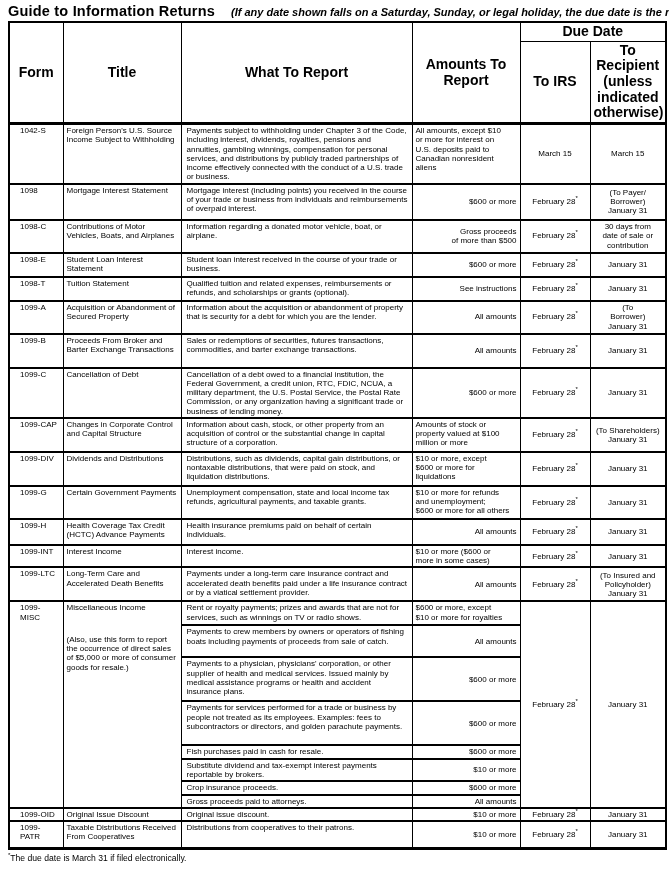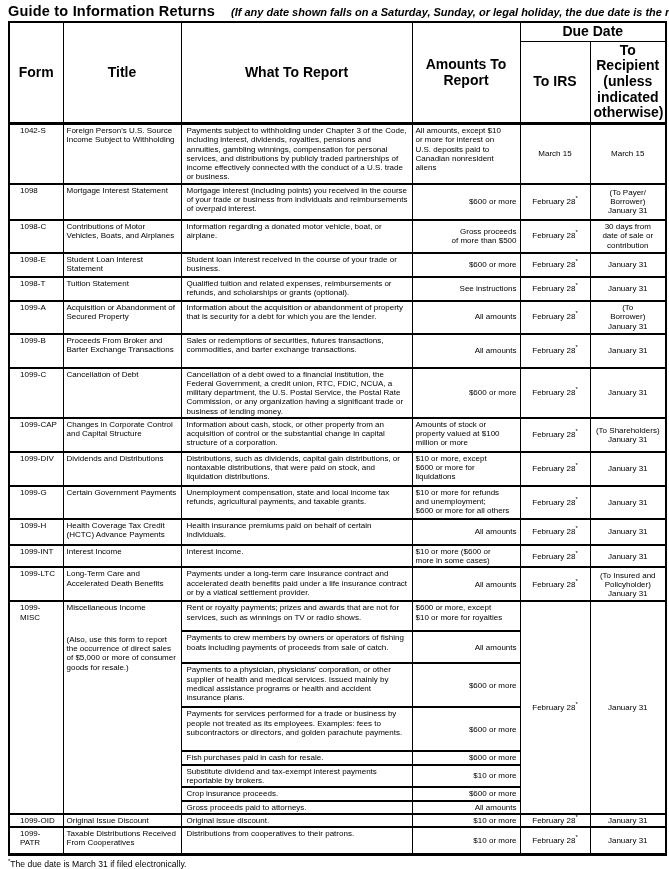--- a/index.html
+++ b/index.html
@@ -204,21 +204,21 @@
         <td class="c-form">1099-LTC</td>
         <td>Long-Term Care and Accelerated Death Benefits</td>
         <td class="c-what">Payments under a long-term care insurance contract and accelerated death benefits paid under a life insurance contract or by a viatical settlement provider.</td>
         <td class="c-amt">All amounts</td>
         <td class="c-due"><span>February 28</span><sup class="ast">*</sup></td>
         <td class="c-due">(To Insured and
 Policyholder)
 January 31</td>
       </tr>
 
-      <tr style="height:30px">
+      <tr style="height:24px">
         <td class="c-form" rowspan="8">1099-MISC</td>
         <td rowspan="8">
           <div>Miscellaneous Income</div>
           <div class="mtitle-note">(Also, use this form to report the occurrence of direct sales of $5,000 or more of consumer goods for resale.)</div>
         </td>
         <td class="c-what">Rent or royalty payments; prizes and awards that are not for services, such as winnings on TV or radio shows.</td>
         <td class="c-amt lt">$600 or more, except
 $10 or more for royalties</td>
         <td class="c-due" rowspan="8"><span>February 28</span><sup class="ast">*</sup></td>
         <td class="c-due" rowspan="8">January 31</td>

